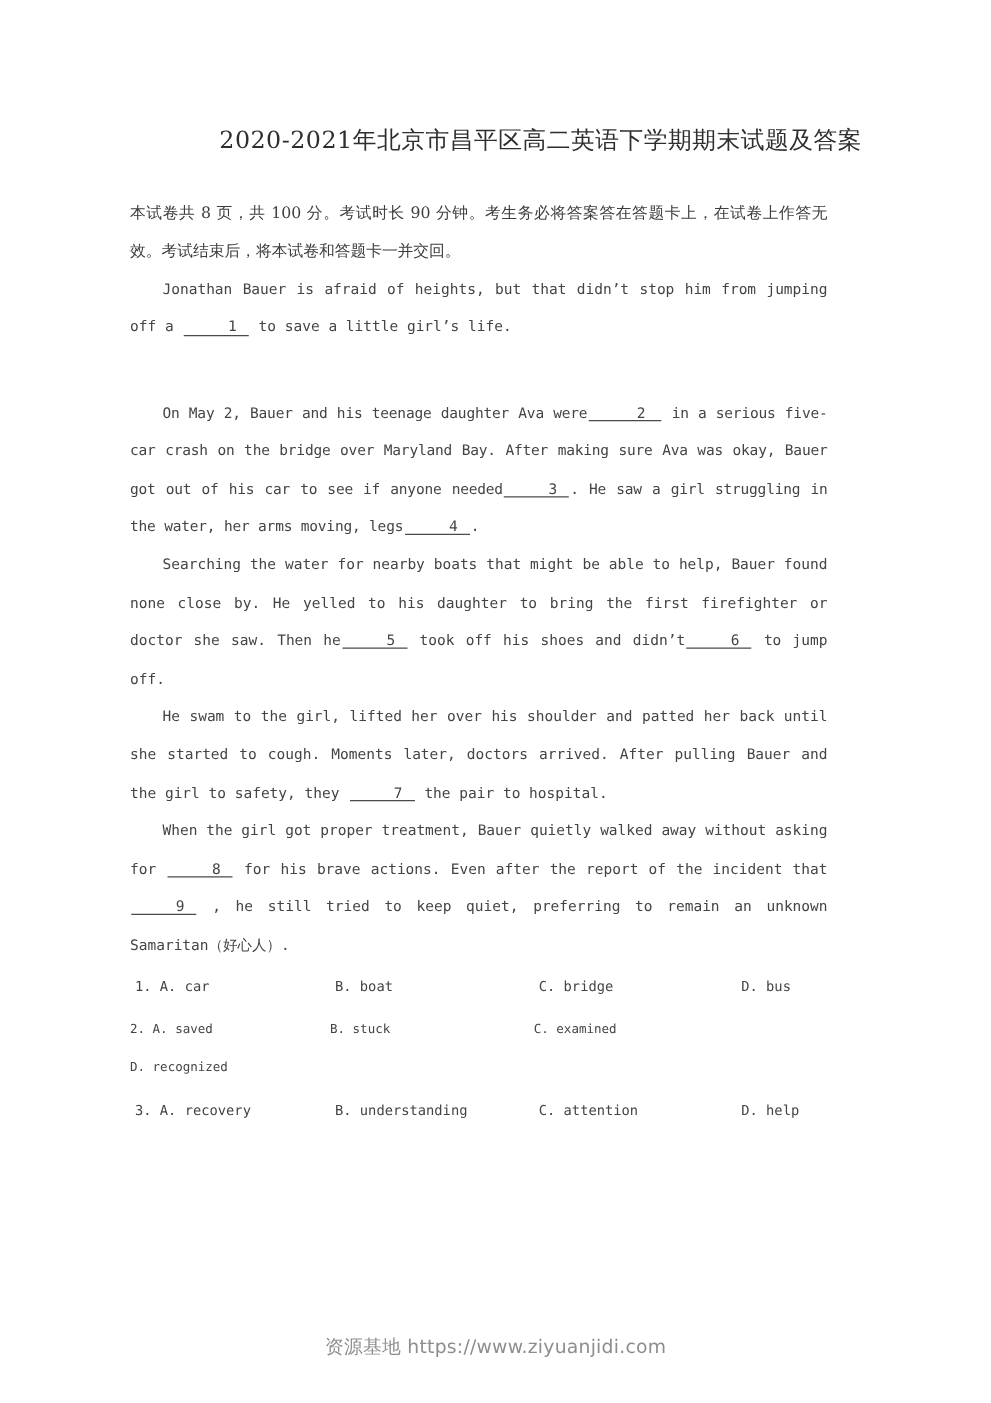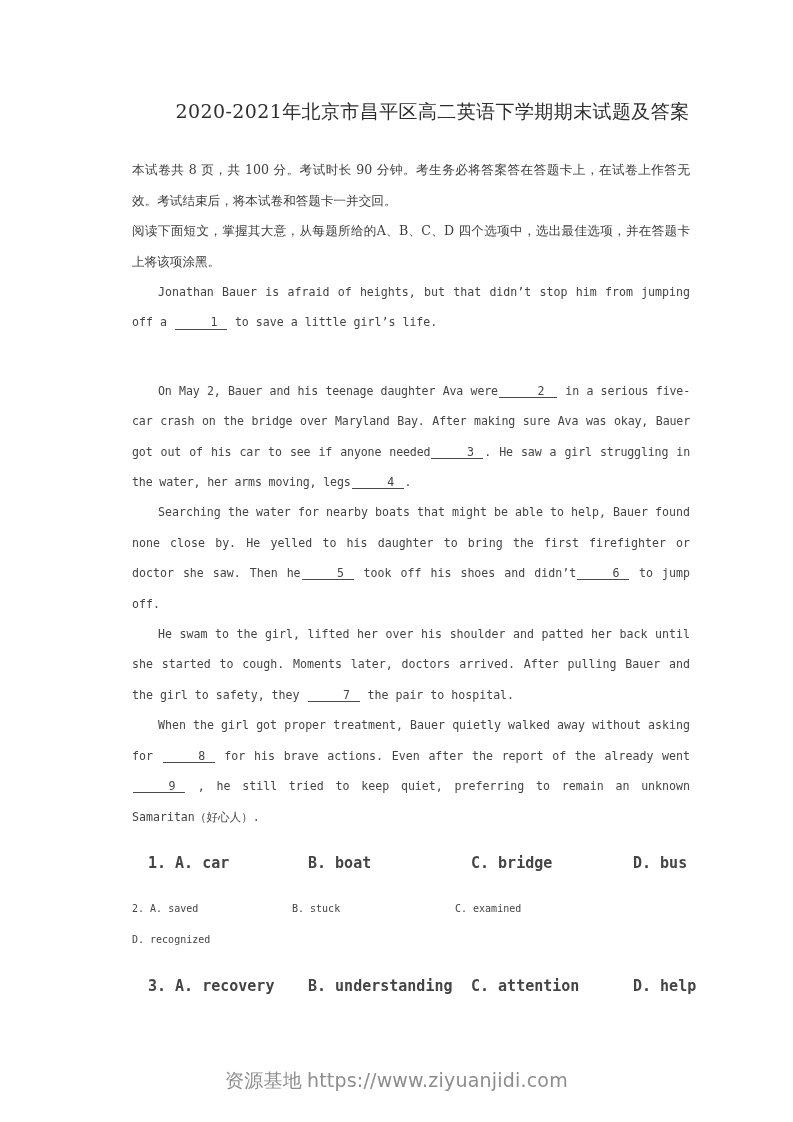--- a/index.html
+++ b/index.html
@@ -30,21 +30,21 @@
     text-align: center;
     font-family: "DejaVu Serif", "Liberation Serif", serif;
     font-size: 19px;
     letter-spacing: 0.4px;
     color: #2e2e2e;
     white-space: nowrap;
     margin-left: 36px;
   }
   .body-block {
     position: absolute;
-    left: 132px;
+    left: 104px;
     top: 155px;
     width: 558px;
   }
   
   .cn {
     font-family: "DejaVu Serif", "Liberation Serif", serif;
     font-size: 12.6px;
     line-height: 30.5px;
     color: #3d3d3d;
     text-align: justify;
@@ -77,73 +77,71 @@
     border-bottom: 1px solid #4a4a4a;
     line-height: 1.05;
     margin: 0 1px;
     font-family: "DejaVu Sans Mono", "Liberation Mono", monospace;
     font-size: 11.6px;
   }
   .blank.wide { min-width: 58px; }
   
   .opts {
     font-family: "DejaVu Sans Mono", "Liberation Mono", monospace;
-    font-size: 15px;
+    font-size: 11px;
     line-height: 30.4px;
     color: #444;
-    margin: 16px;
+    margin: 4px;
     position: relative;
     white-space: nowrap;
-    font-weight: bold;
   }
   .opt-a { display: inline-block; width: 160px; }
   .opt-b { display: inline-block; width: 163px; }
   .opt-c { display: inline-block; width: 162px; }
   .opt-d { display: inline-block; }
   .opt-wrap {
     font-family: "DejaVu Sans Mono", "Liberation Mono", monospace;
     font-size: 10px;
     line-height: 30.4px;
     color: #444;
     margin: 0;
   }
   .footer {
     position: absolute;
     left: 0;
     top: 1068px;
     width: 793px;
     text-align: center;
     font-family: "DejaVu Sans", "Liberation Sans", sans-serif;
-    font-size: 19px;
+    font-size: 15px;
     color: #8d8d8d;
     letter-spacing: 0.2px;
   }
   .footer .cn-mark { margin-right: 5px; }
 </style>
 </head>
 <body>
 
 <div class="page">
 
   <div class="doc-title">2020-2021年北京市昌平区高二英语下学期期末试题及答案</div>
 
   <div class="body-block">
 
     <p class="cn first">本试卷共 8 页，共 100 分。考试时长 90 分钟。考生务必将答案答在答题卡上，在试卷上作答无效。考试结束后，将本试卷和答题卡一并交回。</p>
-    <p class="cn">阅读下面短文，掌握其大意，从每题所给的A、B、C、D 四个选项中，选出最佳选项，并在答题卡上将该项涂黑。</p>
 
     <p class="en indent"><span>Jonathan Bauer is afraid of heights, but that didn’t stop him from jumping off a</span> <span class="blank">1</span> <span>to save a little girl’s life.</span></p>
 
     <p class="en indent tight"><span>On May 2, Bauer and his teenage daughter Ava were</span><span class="blank wide">2</span> <span>in a serious five-car crash on the bridge over Maryland Bay. After making sure Ava was okay, Bauer got out of his car to see if anyone needed</span><span class="blank">3</span><span>. He saw a girl struggling in the water, her arms moving, legs</span><span class="blank">4</span><span>.</span></p>
 
     <p class="en indent"><span>Searching the water for nearby boats that might be able to help, Bauer found none close by. He yelled to his daughter to bring the first firefighter or doctor she saw. Then he</span><span class="blank">5</span> <span>took off his shoes and didn’t</span><span class="blank">6</span> <span>to jump off.</span></p>
 
     <p class="en indent"><span>He swam to the girl, lifted her over his shoulder and patted her back until she started to cough. Moments later, doctors arrived. After pulling Bauer and the girl to safety, they</span> <span class="blank">7</span> <span>the pair to hospital.</span></p>
 
-    <p class="en indent"><span>When the girl got proper treatment, Bauer quietly walked away without asking for</span> <span class="blank">8</span> <span>for his brave actions. Even after the report of the already went</span><span class="blank">9</span> <span>, he still tried to keep quiet, preferring to remain an unknown Samaritan（好心人）.</span></p>
+    <p class="en indent"><span>When the girl got proper treatment, Bauer quietly walked away without asking for</span> <span class="blank">8</span> <span>for his brave actions. Even after the report of the incident that</span><span class="blank">9</span> <span>, he still tried to keep quiet, preferring to remain an unknown Samaritan（好心人）.</span></p>
 
 
     <p class="opts"><span class="opt-a"><span>1.</span> <span>A.  car</span></span><span class="opt-b">B.  boat</span><span class="opt-c">C.  bridge</span><span class="opt-d">D.  bus</span></p>
 
     <p class="opt-wrap"><span class="opt-a"><span>2.</span> <span>A.  saved</span></span><span class="opt-b">B.  stuck</span><span class="opt-c">C.  examined</span><span class="opt-d">D.  recognized</span></p>
 
     <p class="opts"><span class="opt-a"><span>3.</span> <span>A.  recovery</span></span><span class="opt-b">B.  understanding</span><span class="opt-c">C.  attention</span><span class="opt-d">D.  help</span></p>
 
   </div>
 

